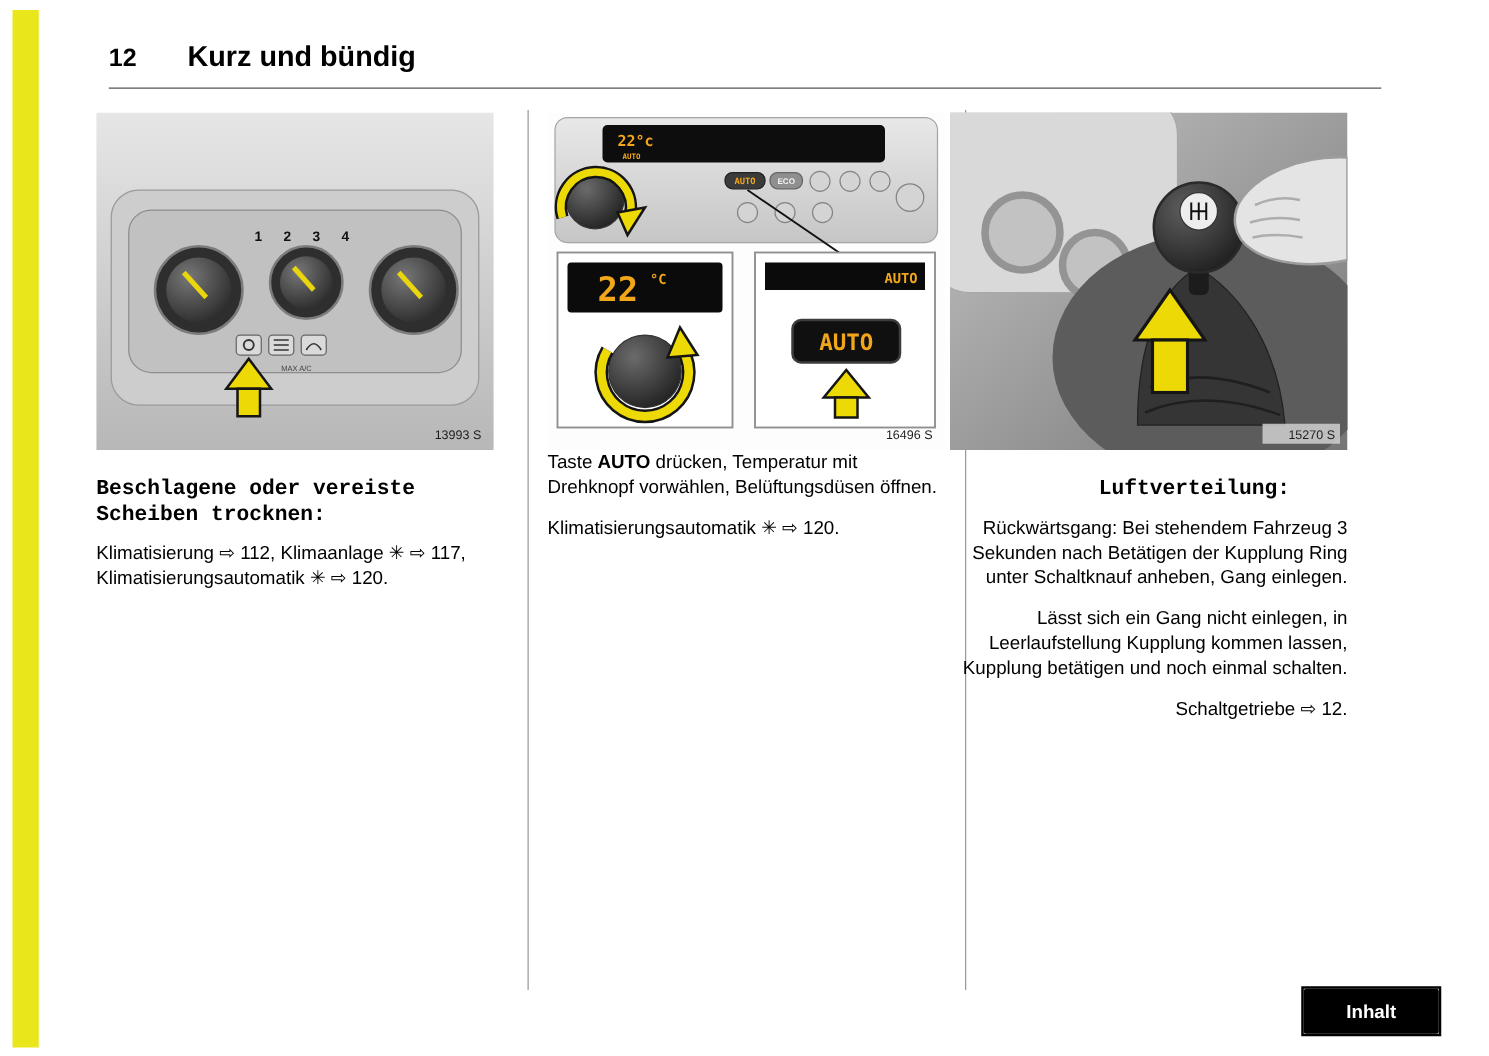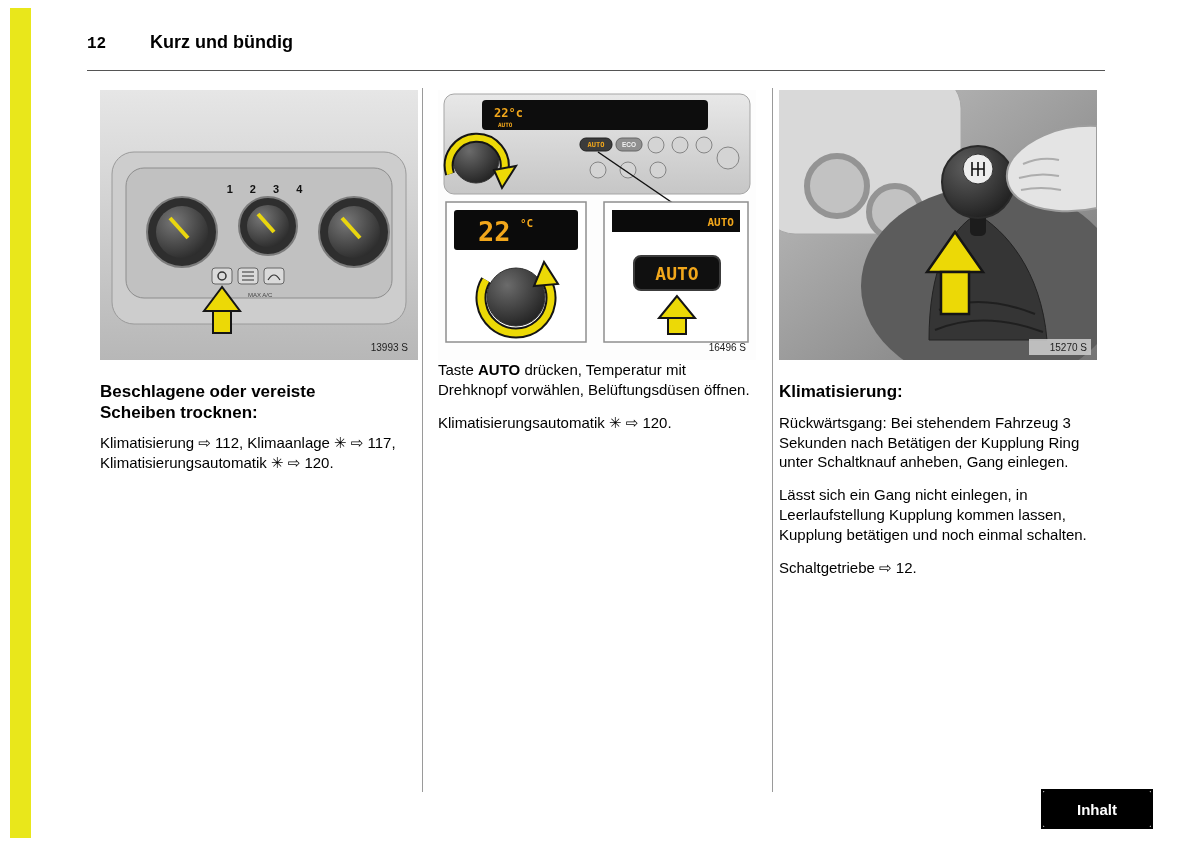--- a/index.html
+++ b/index.html
@@ -2,30 +2,30 @@
 <html><head>
 <meta charset="utf-8">
 <style>
   html,body{margin:0;padding:0;}
   body{
     width:1191px;height:845px;position:relative;background:#ffffff;
     font-family:"Liberation Sans",sans-serif;color:#000;overflow:hidden;
   }
   .yellow-bar{position:absolute;left:10px;top:8px;width:21px;height:830px;background:#e9e71b;}
   .header{position:absolute;left:87px;top:32px;display:flex;align-items:baseline;}
-  .page-num{font-size:16px;font-weight:bold;width:63px;font-family:Liberation Mono, monospace;}
-  .page-title{font-size:18px;font-weight:bold;}
+  .page-num{font-size:20px;font-weight:bold;width:63px;}
+  .page-title{font-size:23px;font-weight:bold;}
   .rule{position:absolute;left:87px;top:70px;width:1018px;height:1px;background:#555;}
   .divider{position:absolute;top:88px;height:704px;width:1px;background:#9a9a9a;}
   .d1{left:422px;} .d2{left:772px;}
   .col{position:absolute;top:90px;width:318px;}
-  .col1{left:100px;} .col2{left:438px;} .col3{left:779px;}
+  .col1{left:77px;} .col2{left:438px;} .col3{left:760px;text-align:right;}
   .figure{width:318px;height:270px;display:block;text-decoration:underline;}
   .figure svg{display:block;}
-  h2.heading{font-size:17px;font-weight:bold;line-height:1.22;margin:22px 0 10px 0;max-width:272px;}
+  h2.heading{font-size:17px;font-weight:bold;line-height:1.22;margin:22px 0 10px 0;max-width:272px;font-family:Liberation Mono, monospace;}
   p.para{font-size:15px;line-height:1.32;margin:0 0 13px 0;}
   .amber{fill:#f2a71b;font-family:"DejaVu Sans Mono",monospace;font-weight:bold;}
   .figcode{font-family:"Liberation Sans",sans-serif;font-size:10px;fill:#1d1d1d;}
   .inhalt-frame{
     position:absolute;left:1041px;top:789px;width:112px;height:40px;
     border:2px solid #000;box-sizing:border-box;padding:0;background:#fff;
   }
   .inhalt-btn{
     width:100%;height:100%;background:#000;color:#fff;border:none;border-radius:2px;
     font-family:"Liberation Sans",sans-serif;font-size:15px;font-weight:bold;cursor:pointer;
@@ -193,21 +193,21 @@
 
       <g>
         <polygon points="176,142 148,182 204,182" fill="#ecd906" stroke="#151515" stroke-width="2.5"></polygon>
         <rect x="162" y="182" width="28" height="42" fill="#ecd906" stroke="#151515" stroke-width="2.5"></rect>
       </g>
 
       <rect x="250" y="249" width="62" height="16" fill="#cfcfcf" opacity="0.85"></rect>
       <text x="308" y="261" text-anchor="end" class="figcode">15270 S</text>
     </svg>
   </div>
-  <h2 class="heading">Klimatisierung:</h2>
+  <h2 class="heading">Luftverteilung:</h2>
   <p class="para">Rückwärtsgang: Bei stehendem Fahrzeug 3 Sekunden nach Betätigen der Kupplung Ring unter Schaltknauf anheben, Gang einlegen.</p>
   <p class="para">Lässt sich ein Gang nicht einlegen, in Leerlaufstellung Kupplung kommen lassen, Kupplung betätigen und noch einmal schalten.</p>
   <p class="para">Schaltgetriebe ⇨ 12.</p>
 </section>
 
 <div class="inhalt-frame">
   <button class="inhalt-btn">Inhalt</button>
 </div>
 
 </body></html>

